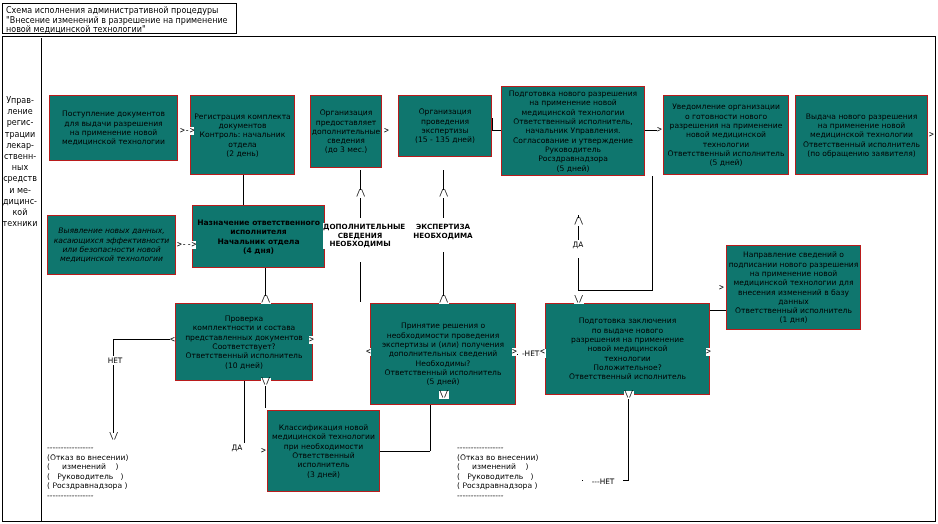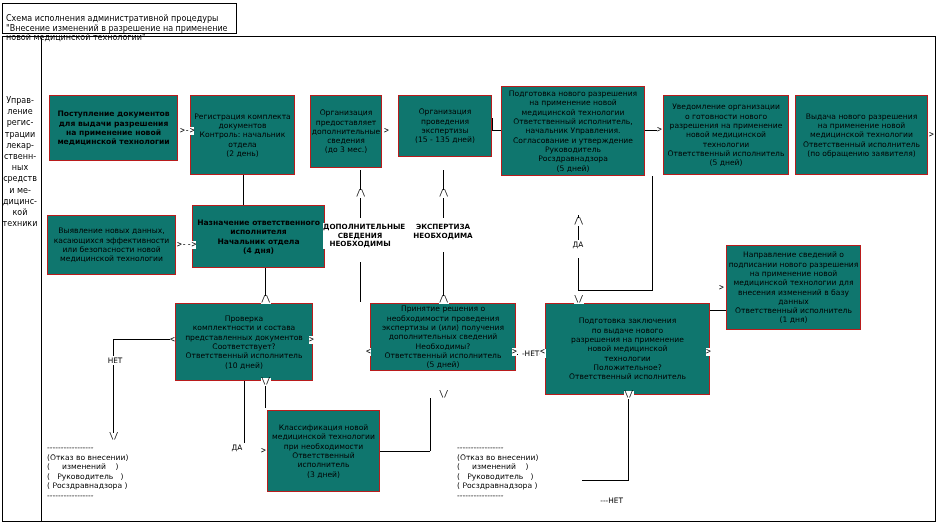--- a/index.html
+++ b/index.html
@@ -1,20 +1,20 @@
 <!DOCTYPE html>
 <html><head>
 <meta charset="utf-8">
 <style>
   html,body{margin:0;padding:0;background:#ffffff;}
   body{font-family:"DejaVu Sans","Liberation Sans",sans-serif;}
   #page{position:relative;width:938px;height:524px;overflow:hidden;background:#fff;}
 
   .ob{position:absolute;border:1px solid #000;box-sizing:border-box;}
-  .title-box{left:2px;top:3px;width:235px;height:31px;padding:10px 3px;}
+  .title-box{left:2px;top:3px;width:235px;height:31px;padding:2px 3px;}
   .title-box span{display:block;font-size:8px;line-height:9.6px;color:#000;white-space:pre;}
 
   .frame{position:absolute;left:2px;top:36px;width:934px;height:486px;border:1px solid #000;box-sizing:border-box;}
 
   .sidebar{position:absolute;left:2px;top:95px;width:36px;height:330px;}
   .sidebar .sb-txt{display:block;font-size:8px;line-height:11.2px;text-align:center;color:#000;}
 
   .node{position:absolute;border:1px solid #b91c1c;box-sizing:border-box;background:#0f766e;
         display:flex;align-items:center;justify-content:center;z-index:3;}
   .node .ntxt{font-size:7.6px;line-height:9.3px;text-align:center;color:#000;white-space:pre;display:block;}
@@ -91,21 +91,21 @@
 
   <div class="ln lnh" style="left:710px;top:310px;width:18px;"></div>
 
   <div class="ln lnv" style="left:628px;top:398px;height:82px;"></div>
   <div class="ln lnh" style="left:560px;top:480px;width:69px;"></div>
 
   <div class="ln lnh" style="left:492px;top:130px;width:12px;"></div>
 
   <div class="ln lnv" style="left:492px;top:118px;height:12px;"></div>
 
-  <div class="node" style="left:49px;top:95px;width:129px;height:66px;font-weight:bold;">
+  <div class="node" style="left:49px;top:95px;width:129px;height:66px;">
     <span class="ntxt">Поступление документов
 для выдачи разрешения
 на применение новой
 медицинской технологии</span>
   </div>
   <div class="ar" style="left:180px;top:127px;">&gt;-&gt;</div>
 
   <div class="node" style="left:190px;top:95px;width:105px;height:80px;">
     <span class="ntxt">Регистрация комплекта
 документов
@@ -155,21 +155,21 @@
 
   <div class="node" style="left:795px;top:95px;width:133px;height:80px;">
     <span class="ntxt">Выдача нового разрешения
 на применение новой
 медицинской технологии
 Ответственный исполнитель
 (по обращению заявителя)</span>
   </div>
   <div class="ar" style="left:929px;top:131px;">&gt;</div>
 
-  <div class="node" style="left:47px;top:215px;width:129px;height:60px;">
+  <div class="node" style="left:47px;top:215px;width:129px;height:60px;font-style:italic;">
     <span class="ntxt">Выявление новых данных,
 касающихся эффективности
 или безопасности новой
 медицинской технологии</span>
   </div>
   <div class="ar" style="left:177px;top:241px;">&gt;--&gt;</div>
 
   <div class="node" style="left:192px;top:205px;width:133px;height:63px;font-weight:bold;">
     <span class="ntxt">Назначение ответственного
 исполнителя
@@ -194,21 +194,21 @@
 представленных документов
 Соответствует?
 Ответственный исполнитель
 (10 дней)</span>
   </div>
   <div class="ar" style="left:261px;top:296px;">/\</div>
   <div class="ar" style="left:170px;top:336px;">&lt;</div>
   <div class="ar" style="left:309px;top:336px;">&gt;</div>
   <div class="ar" style="left:261px;top:378px;">\/</div>
 
-  <div class="node" style="left:370px;top:303px;width:146px;height:68px;">
+  <div class="node" style="left:370px;top:303px;width:146px;height:102px;">
     <span class="ntxt">Принятие решения о
 необходимости проведения
 экспертизы и (или) получения
 дополнительных сведений
 Необходимы?
 Ответственный исполнитель
 (5 дней)</span>
   </div>
   <div class="ar" style="left:439px;top:296px;">/\</div>
   <div class="ar" style="left:366px;top:348px;">&lt;</div>
@@ -266,15 +266,15 @@
   </div>
 
   <div class="dbox" style="left:457px;top:443px;width:125px;">
     <span class="dtxt">-----------------</span>
     <span class="dtxt">(Отказ во внесении)</span>
     <span class="dtxt">(     изменений    )</span>
     <span class="dtxt">(   Руководитель   )</span>
     <span class="dtxt">( Росздравнадзора )</span>
     <span class="dtxt">-----------------</span>
   </div>
-  <div class="lbl" style="left:583px;top:496px;width:40px;text-align:right;">---НЕТ</div>
+  <div class="lbl" style="left:583px;top:477px;width:40px;text-align:center;">---НЕТ</div>
 
 </div>
 
 </body></html>

